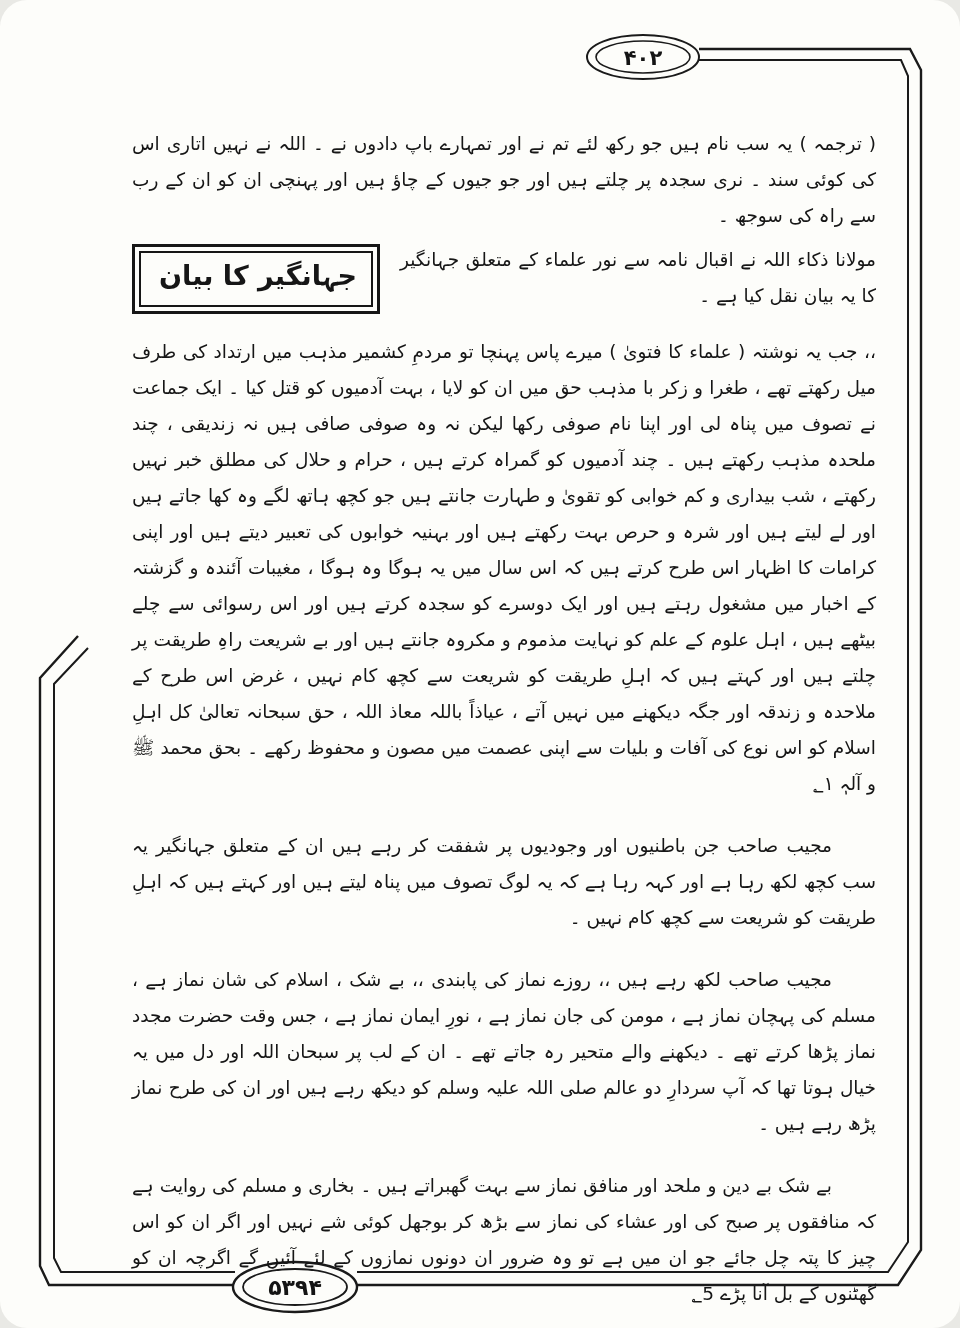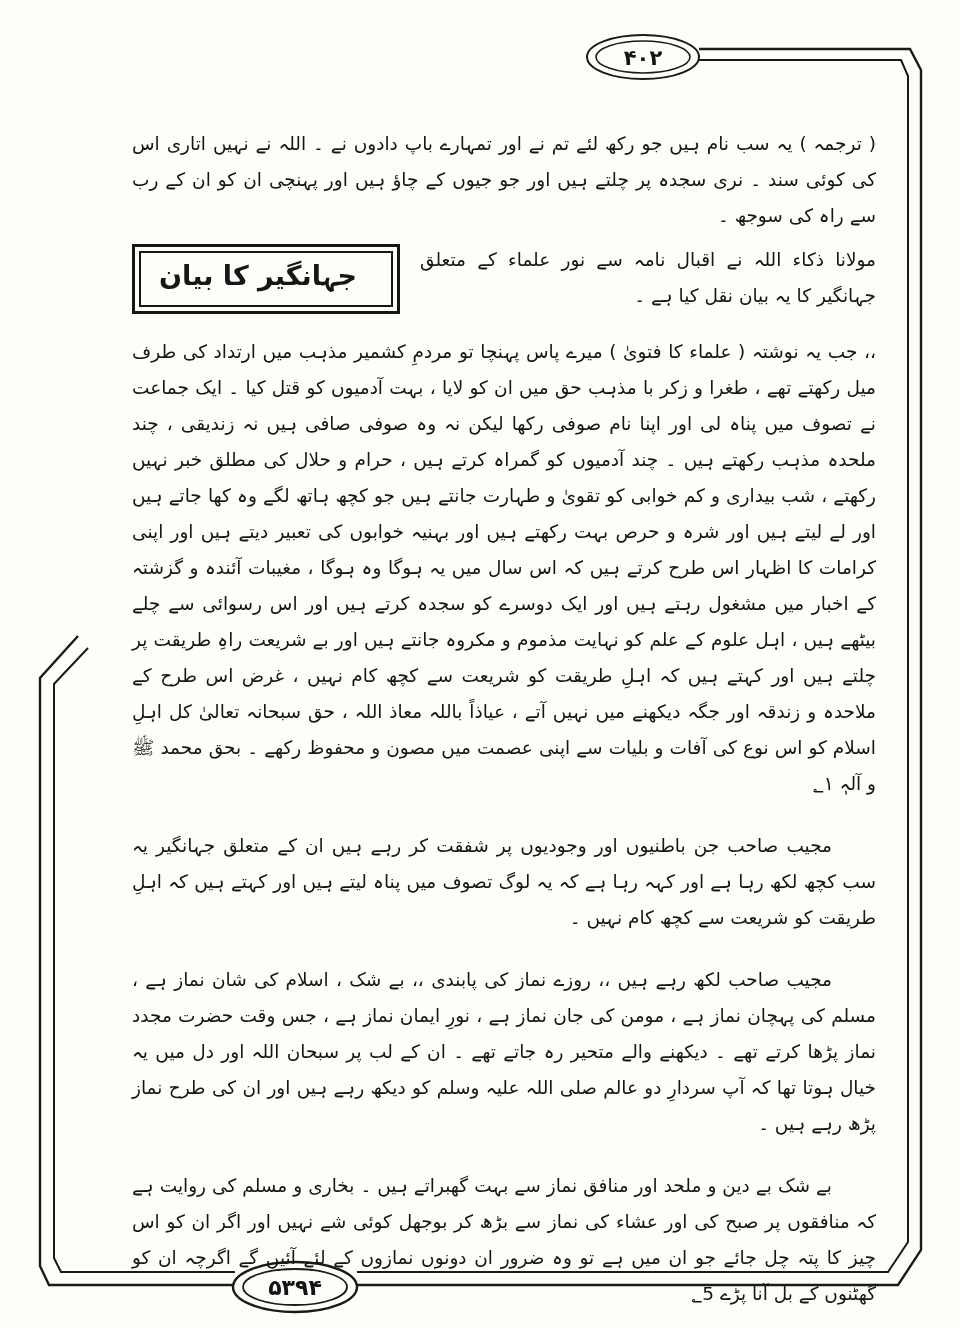--- a/index.html
+++ b/index.html
@@ -8,20 +8,21 @@
     width: 960px; height: 1328px;
     background: #e9e9e5;
     font-family: "DejaVu Sans", sans-serif;
   }
   .page {
     position: relative;
     width: 960px; height: 1328px;
     background: #fdfdfa;
     overflow: hidden;
     color: #151515;
+    border-radius: 27px;
   }
   .frame {
     position: absolute; left: 0; top: 0;
     width: 960px; height: 1328px;
     pointer-events: none;
   }
   .content {
     position: absolute;
     top: 126px; right: 84px;
     width: 744px;
@@ -36,21 +37,21 @@
   .intro-block { overflow: hidden; margin: 4px 0 12px 0; min-height: 74px; }
   .heading-box {
     float: left;
     border: 3px solid #161616;
     padding: 4px;
     margin: 2px 20px 6px 0;
     background: #fdfdfa;
   }
   .heading-inner {
     border: 2px solid #161616;
-    padding: 2px 34px 8px 18px;
+    padding: 2px 14px 8px 18px;
     font-size: 27px;
     font-weight: bold;
     line-height: 42px;
     white-space: nowrap;
   }
   .footnote-sep {
     border-top: 2px solid #1d1d1d;
     width: 446px;
     margin: 18px 6px 10px auto; 
   }

